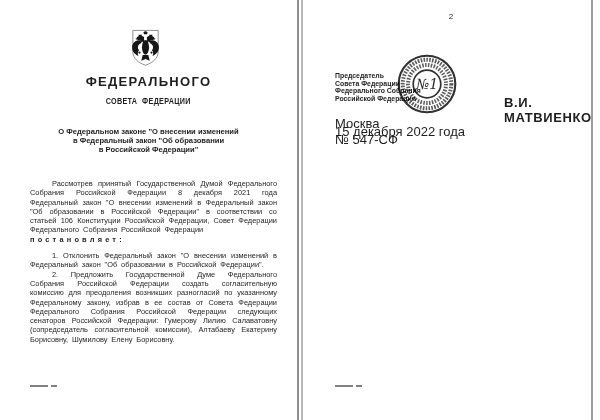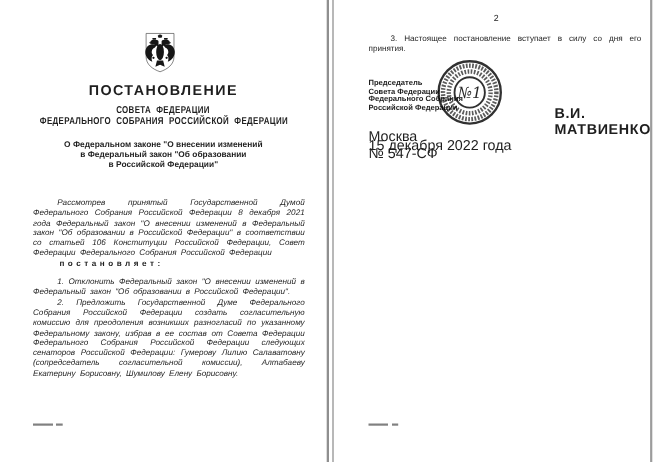--- a/index.html
+++ b/index.html
@@ -19,22 +19,22 @@
   .org-line{position:absolute;left:0;width:100%;text-align:center;font-weight:bold;}
   .org-line span{display:inline-block;transform:scaleX(0.8);transform-origin:50% 50%;
                  font-size:9px;letter-spacing:0.4px;word-spacing:3px;white-space:nowrap;}
   .org1{top:90px;} .org2{top:99.5px;}
   .subject{position:absolute;left:0;top:127px;width:100%;text-align:center;
            font-size:7.6px;font-weight:bold;line-height:9.2px;}
 
   
   .body-text{position:absolute;left:30px;top:179px;width:247px;
              font-size:7.4px;line-height:9.3px;text-align:justify;word-spacing:1.8px;}
-  .body-text p{margin:0;text-indent:22px;font-style:italic;}
-  .resolves{font-weight:bold;letter-spacing:3.2px;word-spacing:1px;margin-left:24px;}
+  .body-text p{margin:0;text-indent:22px;}
+  .resolves{font-weight:bold;letter-spacing:3.2px;word-spacing:1px;}
   .gap-before{margin-top:7px !important;}
 
   
   .page-num{position:absolute;left:0;top:12px;width:292px;text-align:center;font-size:8px;}
   .body-text-r{position:absolute;left:30px;top:30px;width:248px;
                font-size:7.4px;line-height:9.3px;text-align:justify;word-spacing:1.8px;}
   .body-text-r p{margin:0;text-indent:20px;}
   .sig-block{position:absolute;left:30px;top:72px;font-size:6.9px;font-weight:bold;line-height:7.7px;}
   .sig-name{position:absolute;left:199px;top:95px;font-size:13px;font-weight:bold;letter-spacing:0.6px;}
   .seal{position:absolute;left:90px;top:52px;width:64px;height:64px;
@@ -63,27 +63,24 @@
         <path d="M74,26 l5,2 l-6,3 z"></path>
         <ellipse cx="50" cy="52" rx="10" ry="21"></ellipse>
         <path d="M42,34 C28,28 14,34 12,50 C11,62 18,72 30,77 C27,70 28,64 32,60 C26,55 28,44 36,41 Z"></path>
         <path d="M58,34 C72,28 86,34 88,50 C89,62 82,72 70,77 C73,70 72,64 68,60 C74,55 72,44 64,41 Z"></path>
         <path d="M42,74 h16 l4,16 l-12,-5 l-12,5 z"></path>
         <circle cx="33" cy="67" r="3"></circle>
         <circle cx="67" cy="67" r="3"></circle>
       </g>
     </svg>
 
-    <div class="doc-title">ПОСТАНОВЛЕНИЕ</div>
+    <div class="doc-title">ФЕДЕРАЛЬНОГО</div>
 
     <div class="org-line org1">
       <span>СОВЕТА ФЕДЕРАЦИИ</span>
-    </div>
-    <div class="org-line org2">
-      <span>ФЕДЕРАЛЬНОГО СОБРАНИЯ РОССИЙСКОЙ ФЕДЕРАЦИИ</span>
     </div>
 
     <div class="subject">
       <div>О Федеральном законе "О внесении изменений</div>
       <div>в Федеральный закон "Об образовании</div>
       <div>в Российской Федерации"</div>
     </div>
 
     <div class="body-text">
       <p>Рассмотрев принятый Государственной Думой Федерального Собрания Российской Федерации 8 декабря 2021 года Федеральный закон "О внесении изменений в Федеральный закон "Об образовании в Российской Федерации" в соответствии со статьей 106 Конституции Российской Федерации, Совет Федерации Федерального Собрания Российской Федерации</p>
@@ -92,23 +89,20 @@
       <p>2. Предложить Государственной Думе Федерального Собрания Российской Федерации создать согласительную комиссию для преодоления возникших разногласий по указанному Федеральному закону, избрав в ее состав от Совета Федерации Федерального Собрания Российской Федерации следующих сенаторов Российской Федерации: Гумерову Лилию Салаватовну (сопредседатель согласительной комиссии), Алтабаеву Екатерину Борисовну, Шумилову Елену Борисовну.</p>
     </div>
 
     <div class="print-mark"></div>
   </div>
 
   <div class="page page-right">
 
     <div class="page-num">2</div>
 
-    <div class="body-text-r">
-      <p>3. Настоящее постановление вступает в силу со дня его принятия.</p>
-    </div>
 
     <div class="sig-block">
       <div>Председатель</div>
       <div>Совета Федерации</div>
       <div>Федерального Собрания</div>
       <div>Российской Федерации</div>
     </div>
 
     <div class="sig-name">В.И. МАТВИЕНКО</div>
 

